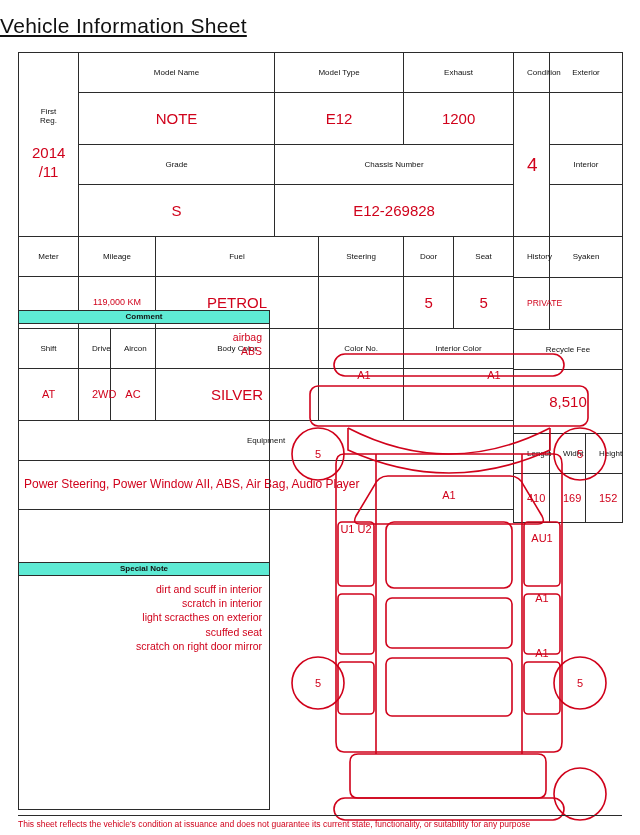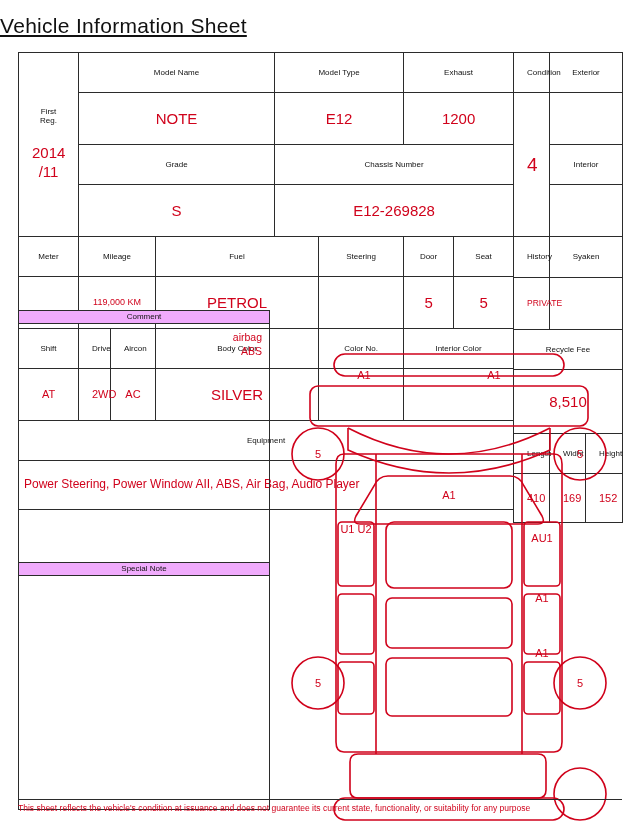--- a/index.html
+++ b/index.html
@@ -119,24 +119,25 @@
     width: 252px;
     border: 1px solid #2b2b2b;
     border-top: none;
     box-sizing: border-box;
     height: 247px;
   }
   .boxhdr {
     font-size: 8px;
     text-align: center;
     border-bottom: 1px solid #2b2b2b;
-    background: #f0abfc;
+    background: #5eead4;
     height: 12px;
     line-height: 12px;
     color: #111;
+    font-weight: bold;
   }
   .boxbody {
     padding: 6px 7px;
     font-size: 10.5px;
     color: #d0021b;
     line-height: 1.35;
     white-space: pre-line;
     text-align: right;
   }
 
@@ -146,21 +147,21 @@
     left: 258px;
     top: 16px;
     width: 346px;
     height: 500px;
   }
   .diagram svg { display: block; }
 
   .footer {
     position: absolute;
     left: 18px;
-    bottom: 22px;
+    bottom: 6px;
     width: 604px;
     border-top: 1px solid #2b2b2b;
     font-size: 8.5px;
     color: #d0021b;
     padding-top: 3px;
     text-align: left;
     box-sizing: border-box;
   }
   .eqtext {
     text-align: left;
@@ -324,20 +325,25 @@
   <div class="lower">
 
     <div class="commentbox">
       <div class="boxhdr">Comment</div>
       <div class="boxbody">airbag
 ABS</div>
     </div>
 
     <div class="specialbox">
       <div class="boxhdr">Special Note</div>
+      <div class="boxbody">dirt and scuff in interior
+scratch in interior
+light scracthes on exterior
+scuffed seat
+scratch on right door mirror</div>
     </div>
 
     <div class="diagram">
       <svg width="346" height="500" viewBox="0 0 346 500" xmlns="http://www.w3.org/2000/svg">
         <g fill="none" stroke="#d0021b" stroke-width="1.6">
 
           <rect x="58" y="28" width="230" height="22" rx="11"></rect>
 
           <path d="M42 60 h262 a8 8 0 0 1 8 8 v24 a8 8 0 0 1 -8 8 h-262 a8 8 0 0 1 -8 -8 v-24 a8 8 0 0 1 8 -8 z"></path>
 

